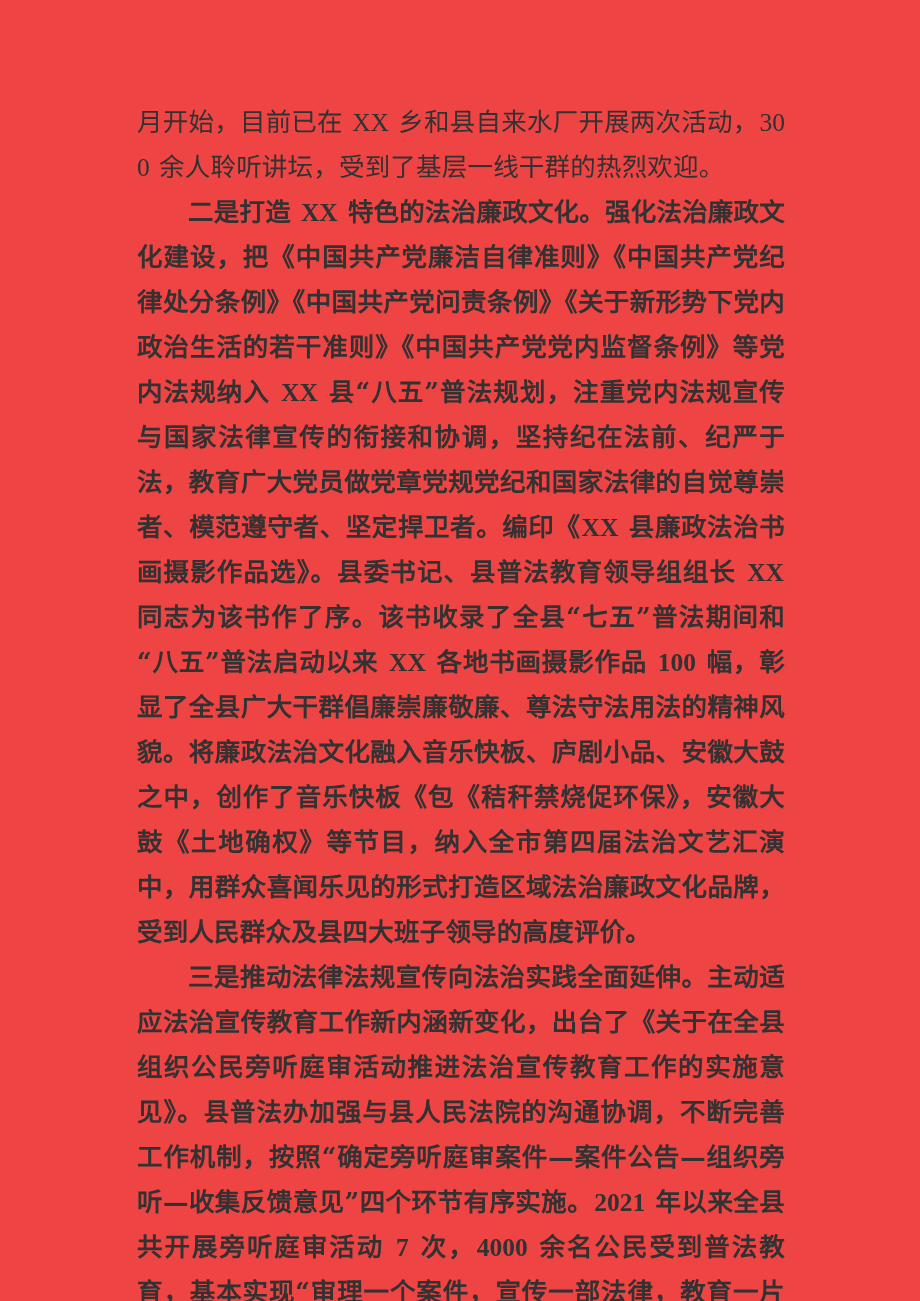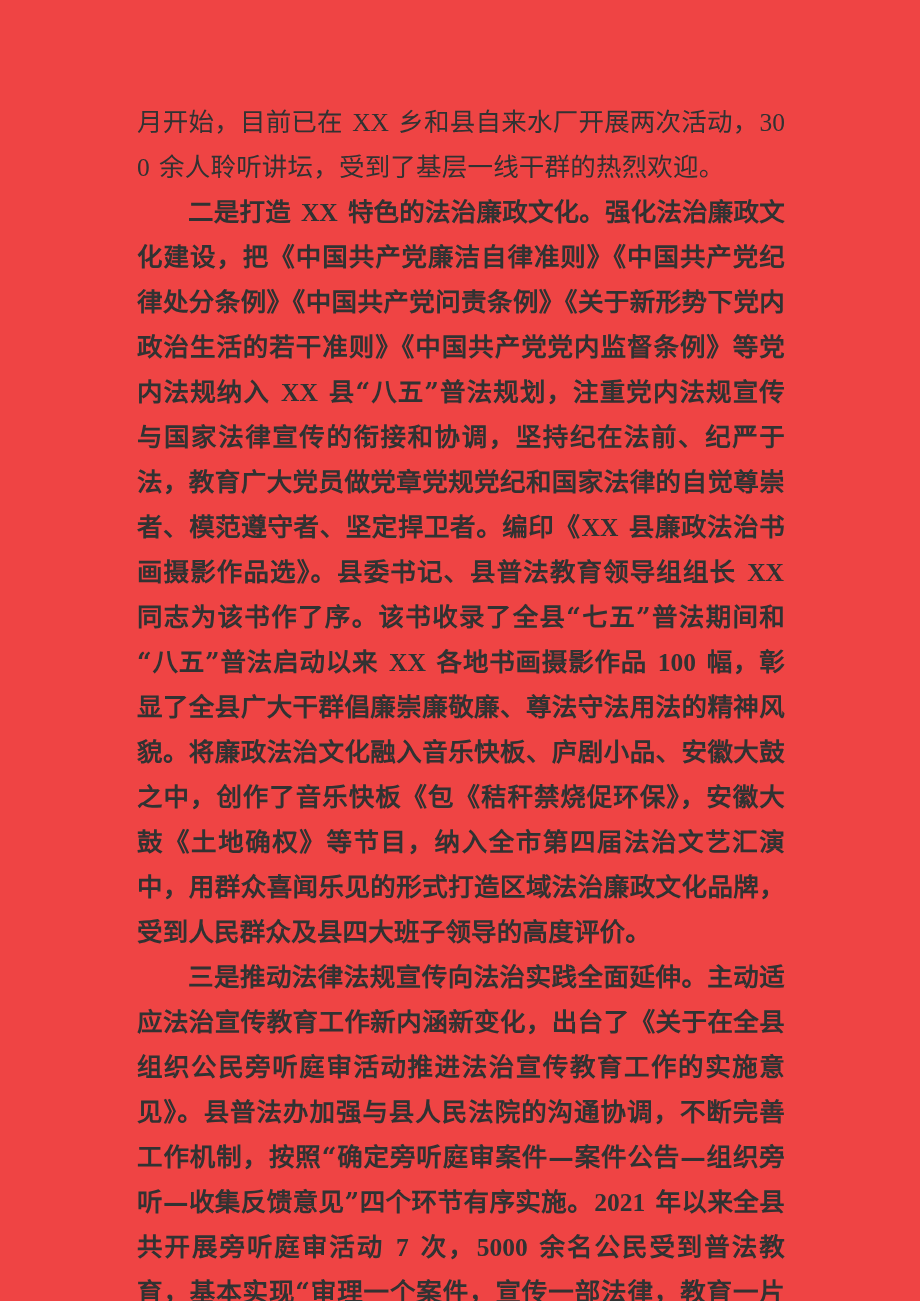--- a/index.html
+++ b/index.html
@@ -70,17 +70,17 @@
 <body>
 
 <div class="page">
 
   <div class="text-column">
 
     <p class="para continuation">月开始，目前已在 <span class="lat">XX</span> 乡和县自来水厂开展两次活动，<span class="lat">300</span> 余人聆听讲坛，受到了基层一线干群的热烈欢迎。</p>
 
     <p class="para indent">二是打造 <span class="lat">XX</span> 特色的法治廉政文化。强化法治廉政文化建设，把《中国共产党廉洁自律准则》《中国共产党纪律处分条例》《中国共产党问责条例》《关于新形势下党内政治生活的若干准则》《中国共产党党内监督条例》等党内法规纳入 <span class="lat">XX</span> 县“八五”普法规划，注重党内法规宣传与国家法律宣传的衔接和协调，坚持纪在法前、纪严于法，教育广大党员做党章党规党纪和国家法律的自觉尊崇者、模范遵守者、坚定捍卫者。编印《<span class="lat">XX</span> 县廉政法治书画摄影作品选》。县委书记、县普法教育领导组组长 <span class="lat">XX</span> 同志为该书作了序。该书收录了全县“七五”普法期间和“八五”普法启动以来 <span class="lat">XX</span> 各地书画摄影作品 <span class="lat">100</span> 幅，彰显了全县广大干群倡廉崇廉敬廉、尊法守法用法的精神风貌。将廉政法治文化融入音乐快板、庐剧小品、安徽大鼓之中，创作了音乐快板《包《秸秆禁烧促环保》，安徽大鼓《土地确权》等节目，纳入全市第四届法治文艺汇演中，用群众喜闻乐见的形式打造区域法治廉政文化品牌，受到人民群众及县四大班子领导的高度评价。</p>
 
-    <p class="para indent">三是推动法律法规宣传向法治实践全面延伸。主动适应法治宣传教育工作新内涵新变化，出台了《关于在全县组织公民旁听庭审活动推进法治宣传教育工作的实施意见》。县普法办加强与县人民法院的沟通协调，不断完善工作机制，按照“确定旁听庭审案件—案件公告—组织旁听—收集反馈意见”四个环节有序实施。<span class="lat">2021</span> 年以来全县共开展旁听庭审活动 <span class="lat">7</span> 次，<span class="lat">5000</span> 余名公民受到普法教育，基本实现“审理一个案件，宣传一部法律，教育一片公民”的普法效果。</p>
+    <p class="para indent">三是推动法律法规宣传向法治实践全面延伸。主动适应法治宣传教育工作新内涵新变化，出台了《关于在全县组织公民旁听庭审活动推进法治宣传教育工作的实施意见》。县普法办加强与县人民法院的沟通协调，不断完善工作机制，按照“确定旁听庭审案件—案件公告—组织旁听—收集反馈意见”四个环节有序实施。<span class="lat">2021</span> 年以来全县共开展旁听庭审活动 <span class="lat">7</span> 次，<span class="lat">4000</span> 余名公民受到普法教育，基本实现“审理一个案件，宣传一部法律，教育一片公民”的普法效果。</p>
 
   </div>
 
 </div>
 
 </body></html>

